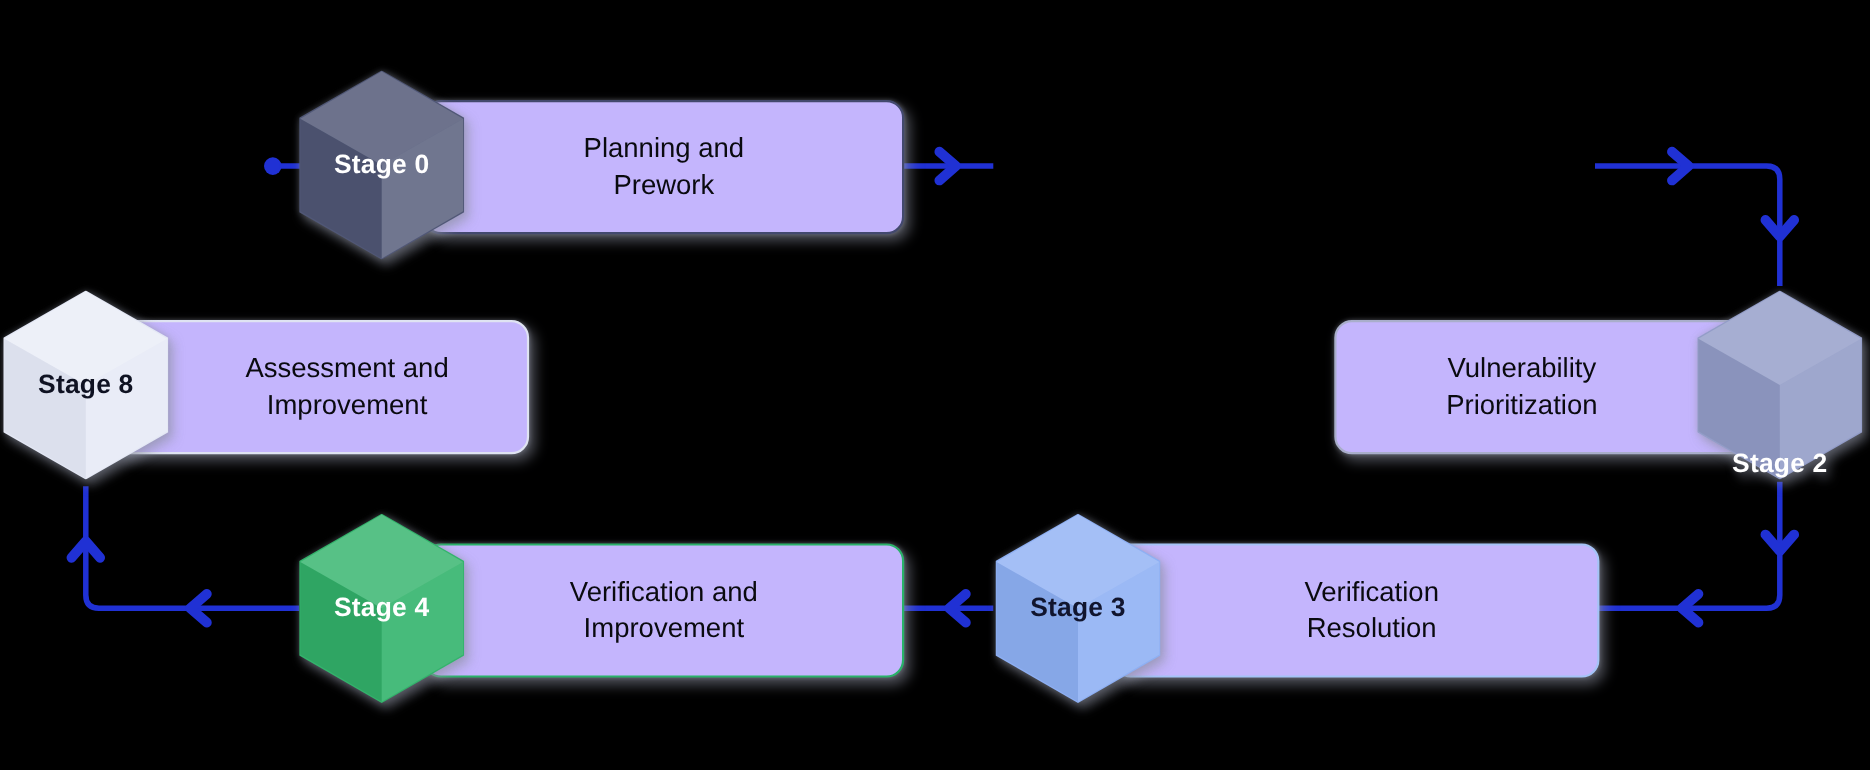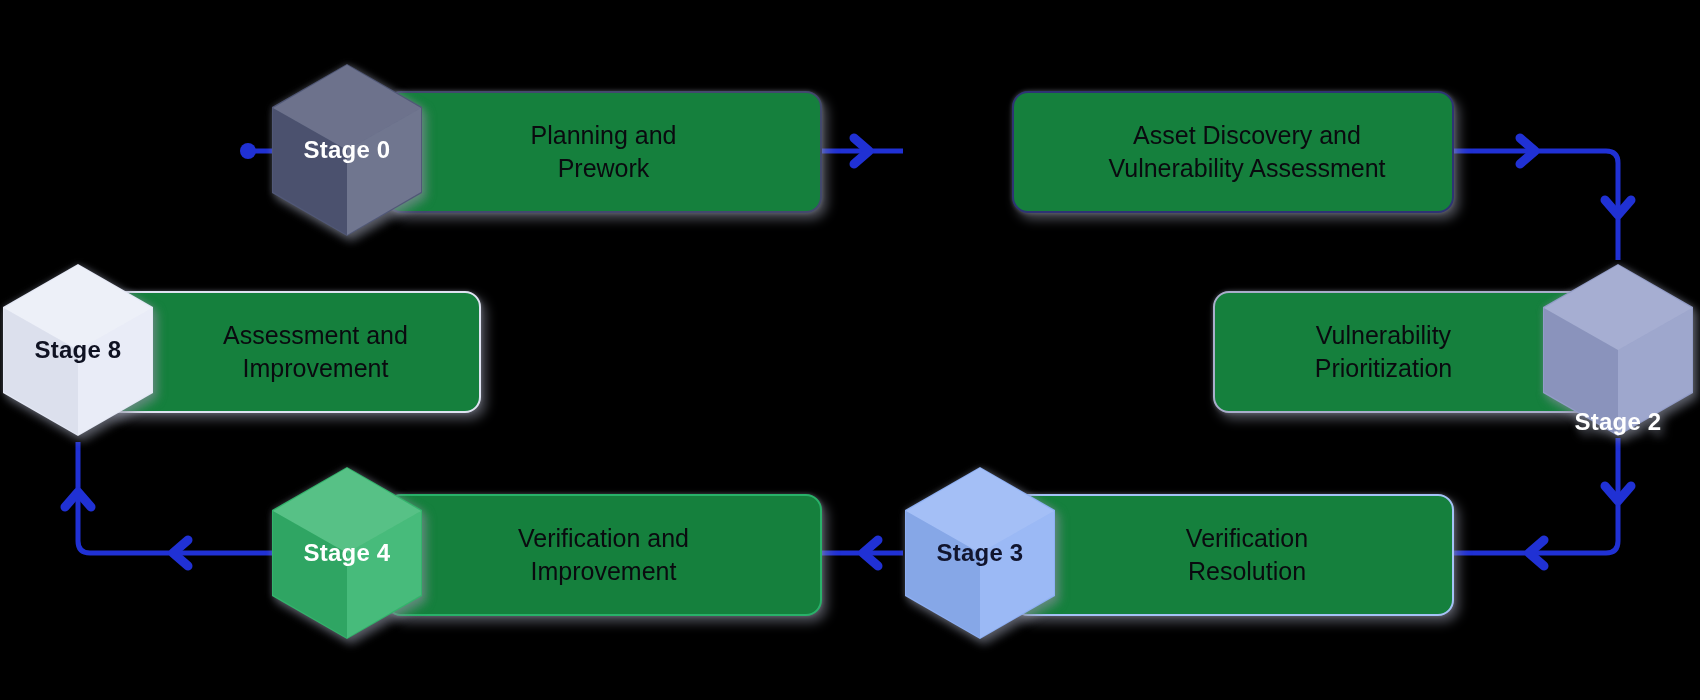--- a/index.html
+++ b/index.html
@@ -16,21 +16,21 @@
     background:#000;
   }
   #wires{
     position:absolute;
     left:0; top:0;
     z-index:1;
   }
   .stagebox{
     position:absolute;
     height:118px;
-    background:#15803d;
+    background:#c4b5fd;
     border:2.5px solid var(--border,#444);
     border-radius:16px;
     display:flex;
     align-items:center;
     justify-content:center;
     z-index:2;
     box-shadow:5px 6px 12px rgba(142,146,162,.55), 0 0 4px rgba(142,146,162,.45);
   }
   .boxtitle{
     font-size:25px;
@@ -105,23 +105,20 @@
   <div class="hexwrap" style="left: 272px; top: 64px; --hex: #515877; --hexText: #ffffff; --border: #43496e;">
     <svg width="150" height="172" viewBox="0 0 150 172">
       <polygon points="75,0 150,43 150,129 75,172 0,129 0,43" style="fill:var(--hex)"></polygon>
       <polygon points="75,1 149,44 75,86 1,44" fill="#ffffff" opacity="0.16"></polygon>
       <polygon points="75,86 149,44 149,128 75,171" fill="#ffffff" opacity="0.18"></polygon>
       <polygon points="75,86 1,44 1,128 75,171" fill="#000000" opacity="0.07"></polygon>
     </svg>
     <span class="hexlabel">Stage 0</span>
   </div>
 
-  <div class="stagebox" style="left: 1012px; top: 91px; width: 438px; --hex: #2d3478; --hexText: #ffffff; --border: #2e3474;">
-    <div class="boxtitle" style="max-width:340px;margin-left:28px">Asset Discovery and Vulnerability Assessment</div>
-  </div>
 
   <div class="stagebox" style="left: 1213px; top: 291px; width: 377px; --hex: #939dc8; --hexText: #ffffff; --border: #a9aecb;">
     <div class="boxtitle" style="max-width:220px;margin-right:40px">Vulnerability Prioritization</div>
   </div>
   <div class="hexwrap" style="left: 1543px; top: 264px; align-items: flex-end; --hex: #939dc8; --hexText: #ffffff; --border: #a9aecb;">
     <svg width="150" height="172" viewBox="0 0 150 172">
       <polygon points="75,0 150,43 150,129 75,172 0,129 0,43" style="fill:var(--hex)"></polygon>
       <polygon points="75,1 149,44 75,86 1,44" fill="#ffffff" opacity="0.18"></polygon>
       <polygon points="75,86 149,44 149,128 75,171" fill="#ffffff" opacity="0.10"></polygon>
       <polygon points="75,86 1,44 1,128 75,171" fill="#000000" opacity="0.06"></polygon>

